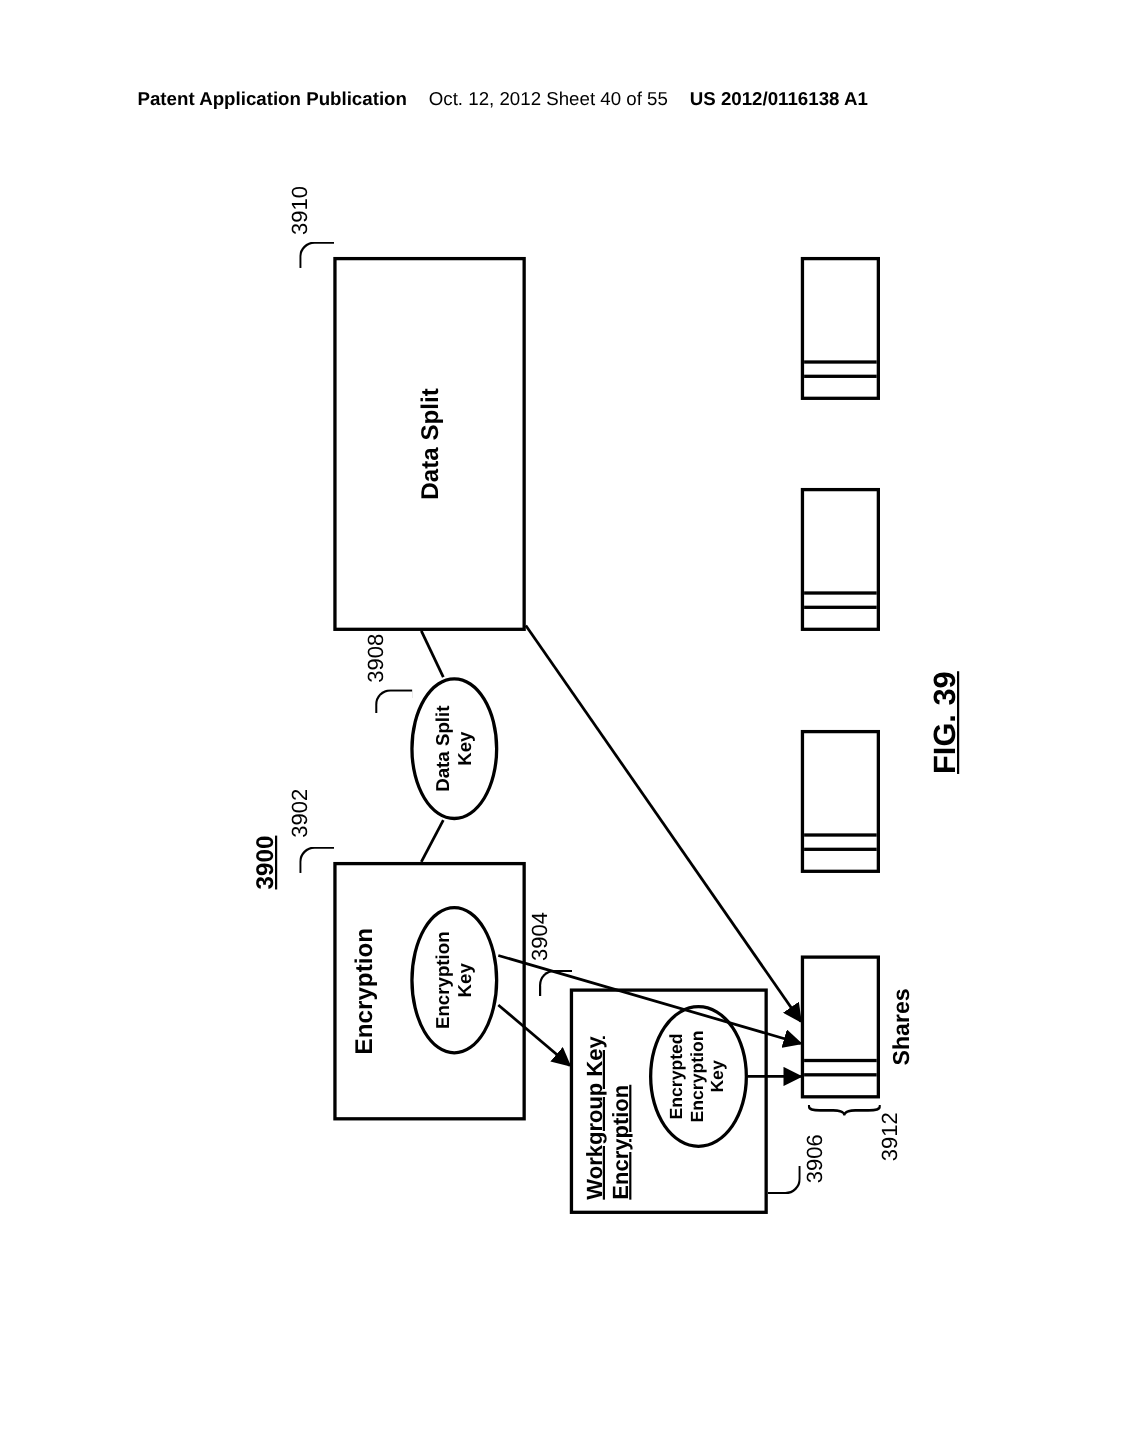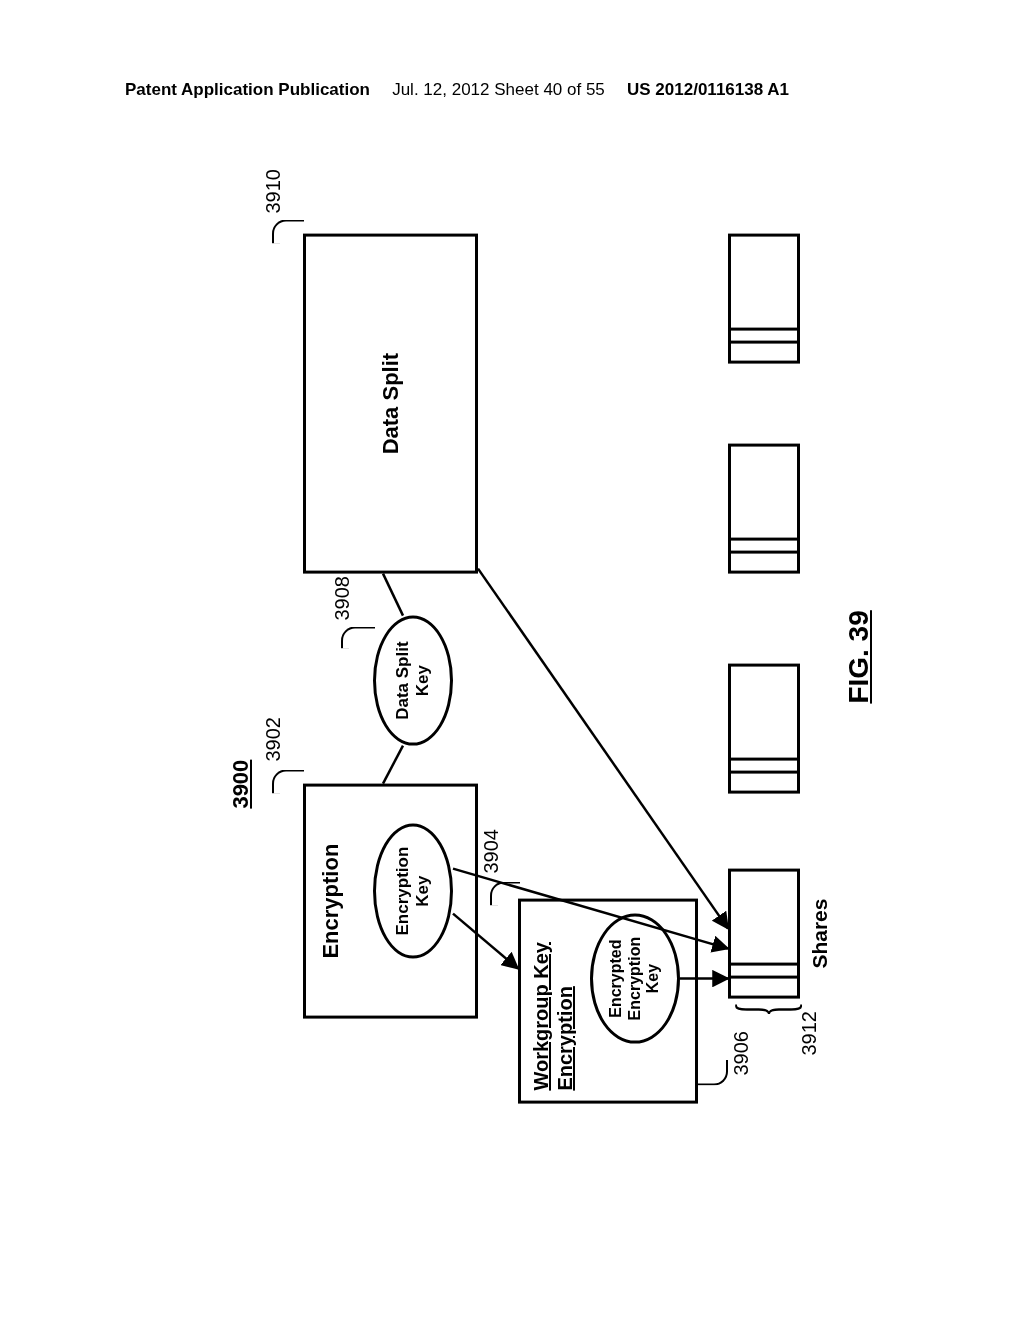--- a/index.html
+++ b/index.html
@@ -112,21 +112,21 @@
     width: 100%; height: 100%;
     pointer-events: none;
   }
   svg.lines line { stroke: #000; stroke-width: 2.5; }
 </style>
 </head>
 <body>
 
 <div class="header">
   <span>Patent Application Publication</span>
-  <span class="mid">Jul. 12, 2012  Sheet 40 of 55</span>
+  <span class="mid">Oct. 12, 2012  Sheet 40 of 55</span>
   <span>US 2012/0116138 A1</span>
 </div>
 
 <div class="diagram">
 
   <div class="figref" style="left:295px; top:0px;">3900</div>
 
   <div class="box" style="left:85px; top:75px; width:235px; height:175px;">
     <div class="title" style="position:absolute; top:12px; left:0; right:0; text-align:center;">Encryption</div>
   </div>

